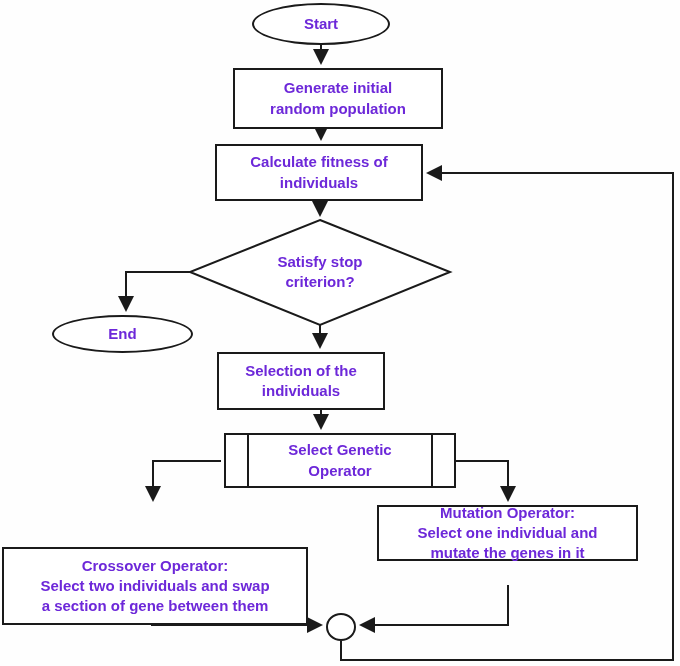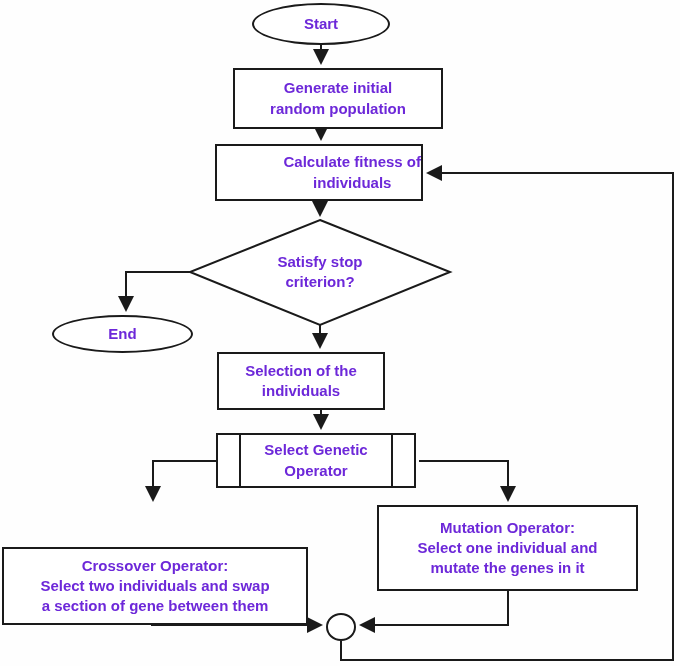--- a/index.html
+++ b/index.html
@@ -38,27 +38,27 @@
     bottom: 0;
     width: 2px;
     background: #1a1a1a;
   }
   .bar-left  { left: 21px; }
   .bar-right { right: 21px; }
 
   
   #n-start     { left: 252px; top: 3px;   width: 138px; height: 42px; }
   #n-generate  { left: 217px; top: 68px;  width: 210px; height: 61px; margin-left: 16px; }
-  #n-calculate { left: 215px; top: 144px; width: 208px; height: 57px; justify-content: flex-end; }
+  #n-calculate { left: 215px; top: 144px; width: 208px; height: 57px; }
   #n-decision  { left: 230px; top: 240px; width: 180px; height: 64px; z-index: 3; }
   #n-end       { left: 52px;  top: 315px; width: 141px; height: 38px; }
   #n-selection { left: 217px; top: 352px; width: 168px; height: 58px; }
-  #n-operator  { left: 216px; top: 433px; width: 200px; height: 55px; }
+  #n-operator  { left: 224px; top: 433px; width: 232px; height: 55px; }
   #n-crossover { left: 2px;   top: 505px; width: 306px; height: 78px; margin-top: 42px; }
-  #n-mutation  { left: 377px; top: 505px; width: 261px; height: 86px; }
+  #n-mutation  { left: 377px; top: 505px; width: 261px; height: 56px; }
   #n-merge     { left: 326px; top: 613px; width: 30px;  height: 28px; border-radius: 50%; }
 </style>
 </head>
 <body>
 
 <div class="canvas">
 
   <svg class="layer" width="680" height="666" viewBox="0 0 680 666">
     <defs>
       <marker id="ah" markerWidth="9" markerHeight="9" refX="7" refY="4" orient="auto">

